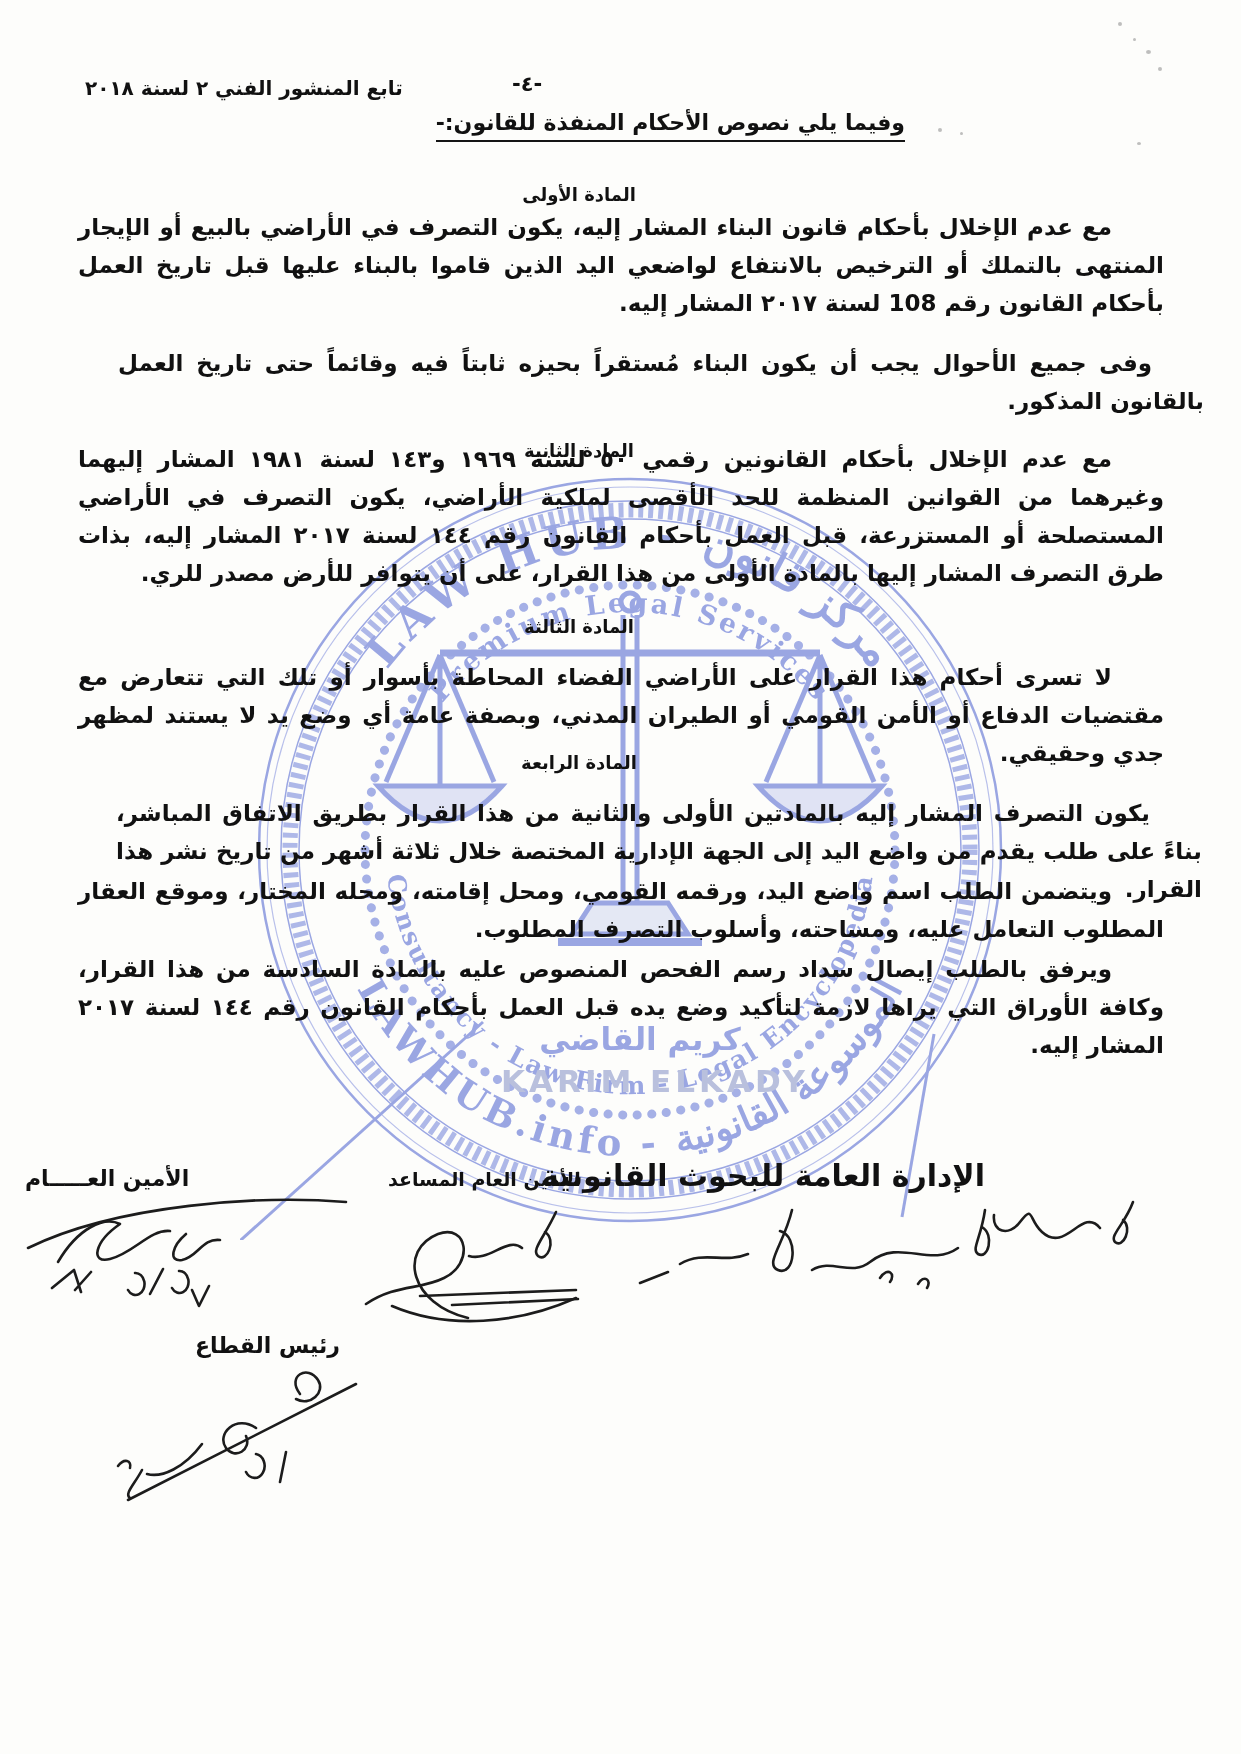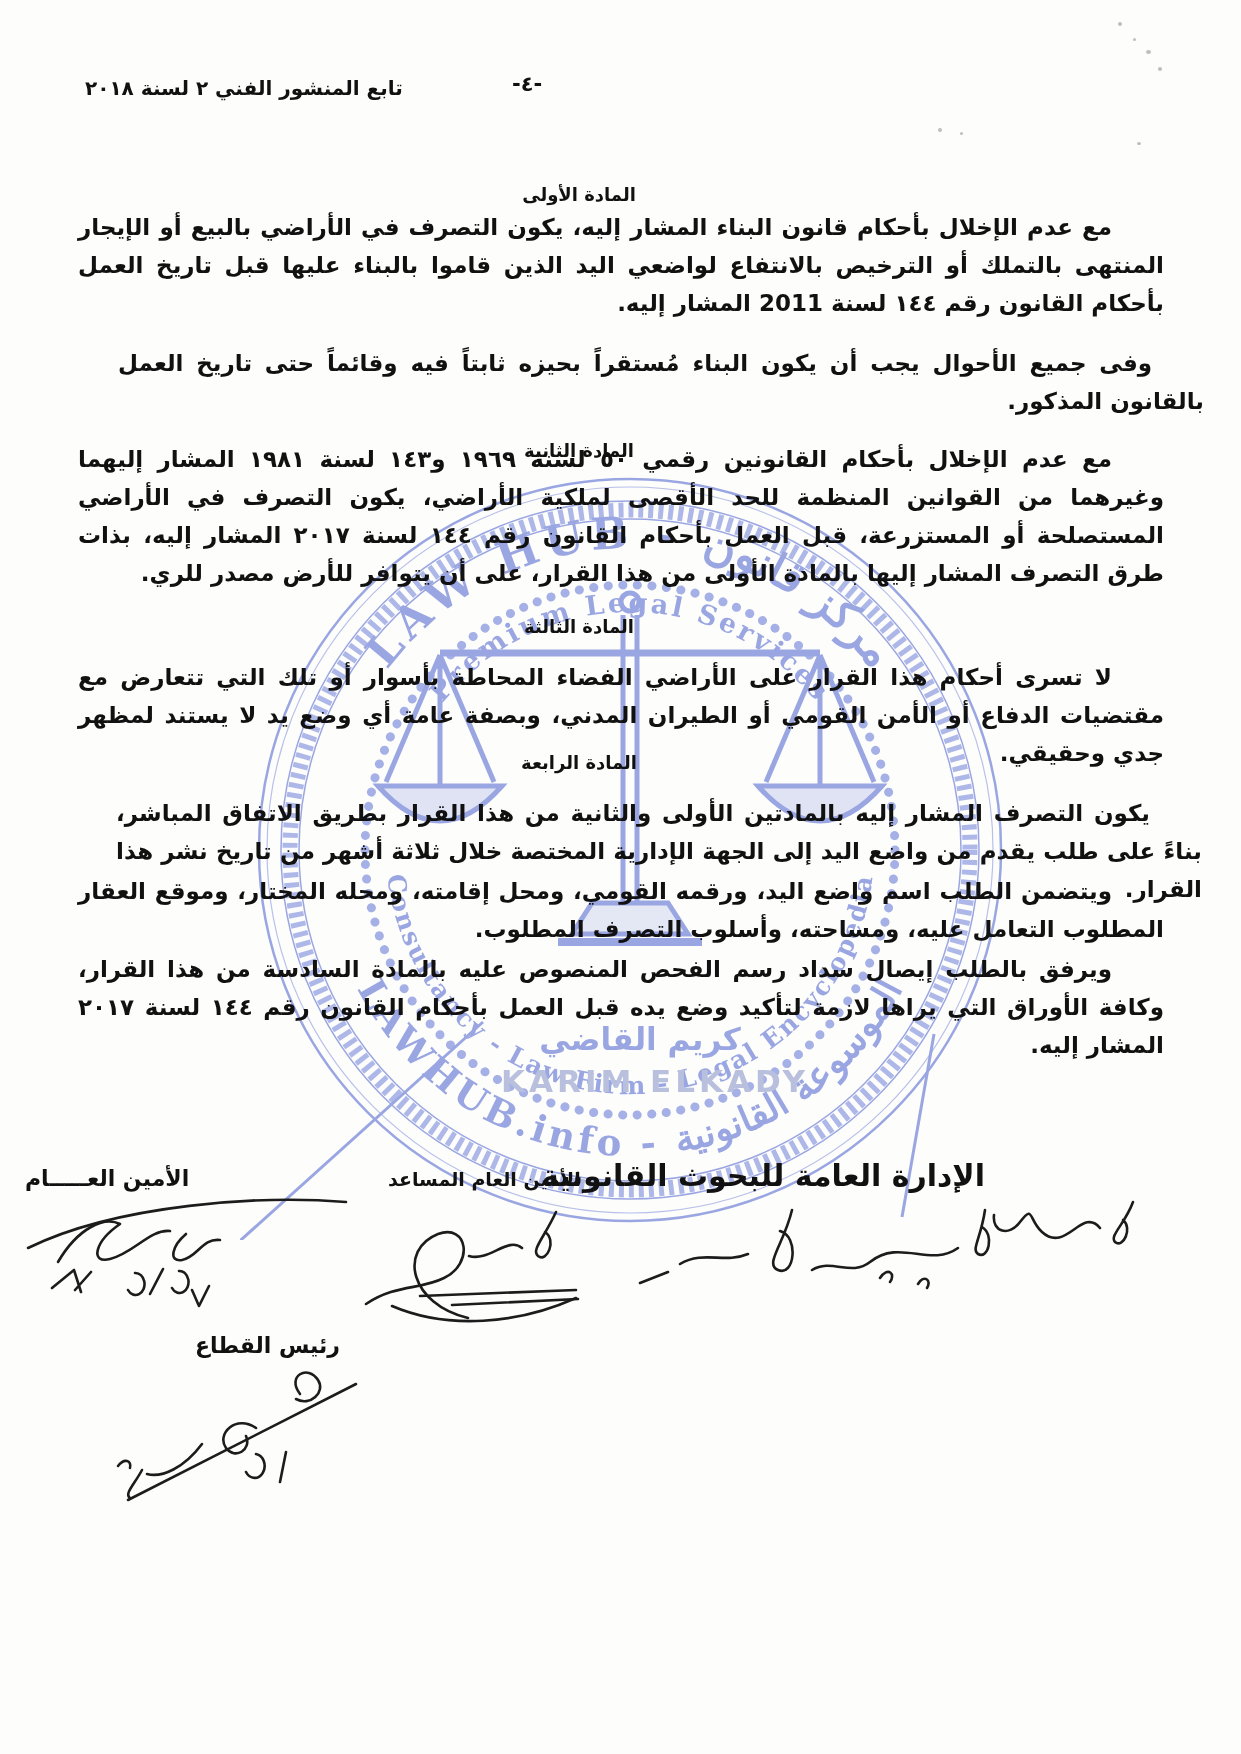--- a/index.html
+++ b/index.html
@@ -118,23 +118,24 @@
       <g class="wm-ink" stroke-width="3">
         <line x1="-8" y1="788" x2="243" y2="562"></line>
         <line x1="694" y1="574" x2="662" y2="757"></line>
       </g>
     </g>
   </svg>
 
   <div class="abs hdr-note ar">تابع المنشور الفني ٢ لسنة ٢٠١٨</div>
   <div class="abs pagenum">-٤-</div>
 
+  <div class="abs intro-title ar">وفيما يلي نصوص الأحكام المنفذة للقانون:-</div>
 
   <div class="abs article-heading ar" style="top:184px;">المادة الأولى</div>
-  <div class="abs body-col para ar" style="top:208px;">مع عدم الإخلال بأحكام قانون البناء المشار إليه، يكون التصرف في الأراضي بالبيع أو الإيجار المنتهى بالتملك أو الترخيص بالانتفاع لواضعي اليد الذين قاموا بالبناء عليها قبل تاريخ العمل بأحكام القانون رقم ١٤٤ لسنة 2011 المشار إليه.</div>
+  <div class="abs body-col para ar" style="top:208px;">مع عدم الإخلال بأحكام قانون البناء المشار إليه، يكون التصرف في الأراضي بالبيع أو الإيجار المنتهى بالتملك أو الترخيص بالانتفاع لواضعي اليد الذين قاموا بالبناء عليها قبل تاريخ العمل بأحكام القانون رقم 108 لسنة ٢٠١٧ المشار إليه.</div>
   <div class="abs body-col para ar" style="top:344px;margin-left:40px;">وفى جميع الأحوال يجب أن يكون البناء مُستقراً بحيزه ثابتاً فيه وقائماً حتى تاريخ العمل بالقانون المذكور.</div>
 
   <div class="abs article-heading ar" style="top:398px;margin-top:42px;">المادة الثانية</div>
   <div class="abs body-col para ar" style="top:440px;">مع عدم الإخلال بأحكام القانونين رقمي ٥٠ لسنة ١٩٦٩ و١٤٣ لسنة ١٩٨١ المشار إليهما وغيرهما من القوانين المنظمة للحد الأقصى لملكية الأراضي، يكون التصرف في الأراضي المستصلحة أو المستزرعة، قبل العمل بأحكام القانون رقم ١٤٤ لسنة ٢٠١٧ المشار إليه، بذات طرق التصرف المشار إليها بالمادة الأولى من هذا القرار، على أن يتوافر للأرض مصدر للري.</div>
 
   <div class="abs article-heading ar" style="top:616px;">المادة الثالثة</div>
   <div class="abs body-col para ar" style="top:658px;">لا تسرى أحكام هذا القرار على الأراضي الفضاء المحاطة بأسوار أو تلك التي تتعارض مع مقتضيات الدفاع أو الأمن القومي أو الطيران المدني، وبصفة عامة أي وضع يد لا يستند لمظهر جدي وحقيقي.</div>
 
   <div class="abs article-heading ar" style="top:752px;">المادة الرابعة</div>
   <div class="abs body-col para ar" style="top:794px;margin-left:38px;">يكون التصرف المشار إليه بالمادتين الأولى والثانية من هذا القرار بطريق الاتفاق المباشر، بناءً على طلب يقدم من واضع اليد إلى الجهة الإدارية المختصة خلال ثلاثة أشهر من تاريخ نشر هذا القرار.</div>

